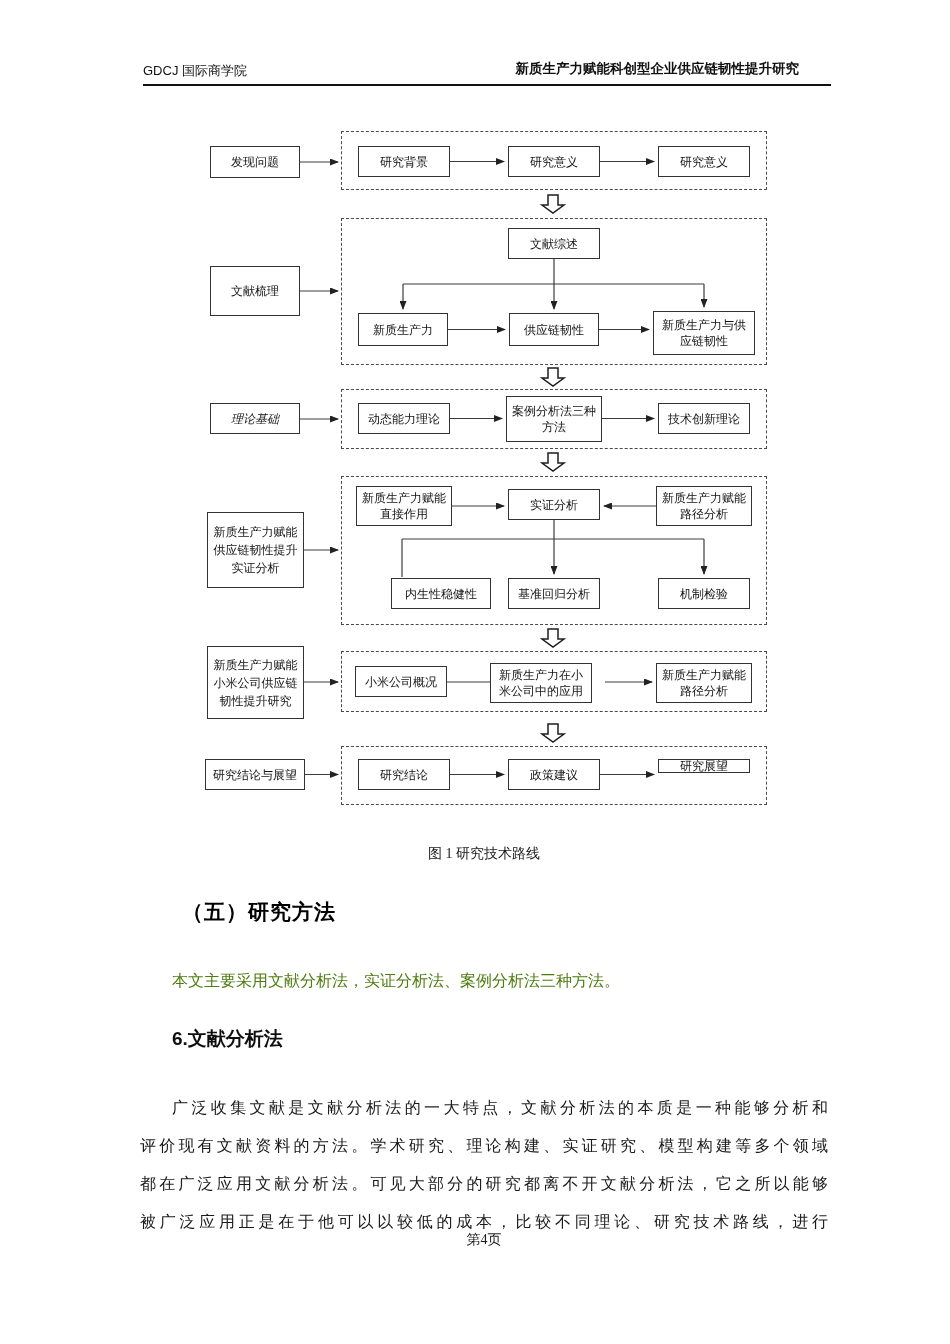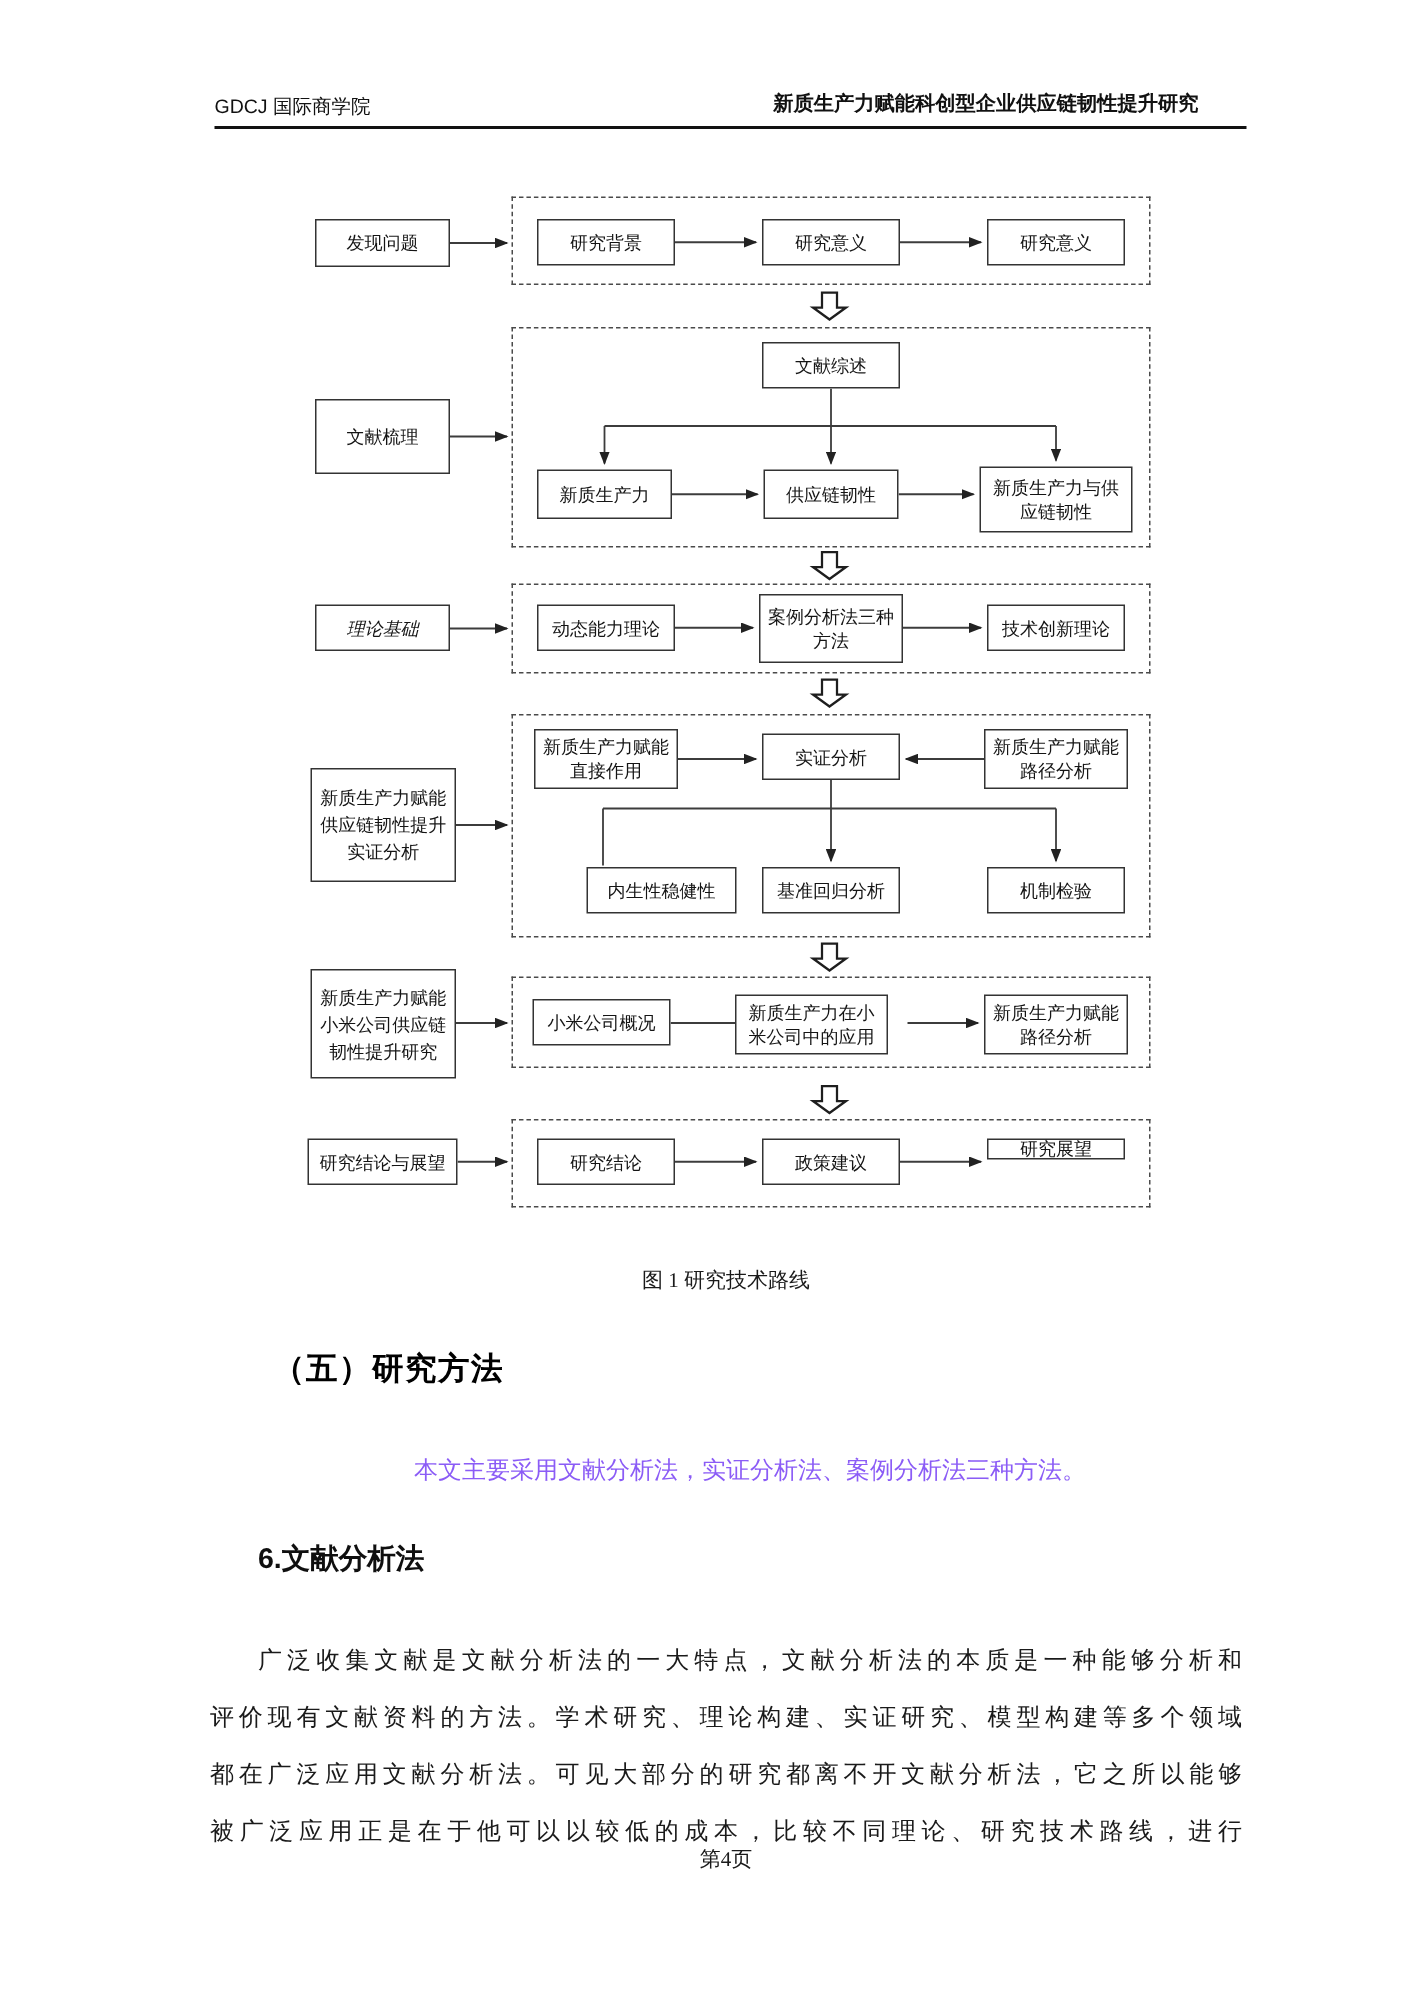--- a/index.html
+++ b/index.html
@@ -17,21 +17,21 @@
   .box{position:absolute;background:#fff;border:1.4px solid #333;box-sizing:border-box;
        display:flex;align-items:center;justify-content:center;text-align:center;
        font-size:12px;line-height:16px;color:#141414;padding:0 3px;}
   .side{line-height:18px;padding:0 4px;}
   
   .caption{position:absolute;left:140px;top:845px;width:688px;text-align:center;
            font-size:14px;color:#1a1a1a;}
   .h-sec{position:absolute;left:182px;top:898px;font-family:"Liberation Sans",sans-serif;
          font-size:21px;font-weight:bold;letter-spacing:1px;color:#000000;}
   .para1{position:absolute;left:140px;top:969px;width:688px;font-size:16px;
-         line-height:24px;text-indent:2em;color:#8b5cf6;text-align:center;}
+         line-height:24px;text-indent:2em;color:#4d7c0f;}
   .h-sub{position:absolute;left:172px;top:1026px;font-family:"Liberation Sans",sans-serif;
          font-size:19px;font-weight:bold;color:#0f0f0f;}
   .para2{position:absolute;left:140px;top:1089px;width:688px;font-size:16px;color:#1a1a1a;}
   .pline{height:38px;line-height:38px;text-align:justify;text-align-last:justify;white-space:nowrap;}
   .pline.first{text-indent:2em;}
   .footer{position:absolute;left:140px;top:1231px;width:688px;text-align:center;
           font-size:14px;color:#1a1a1a;}
 </style>
 </head>
 <body>

